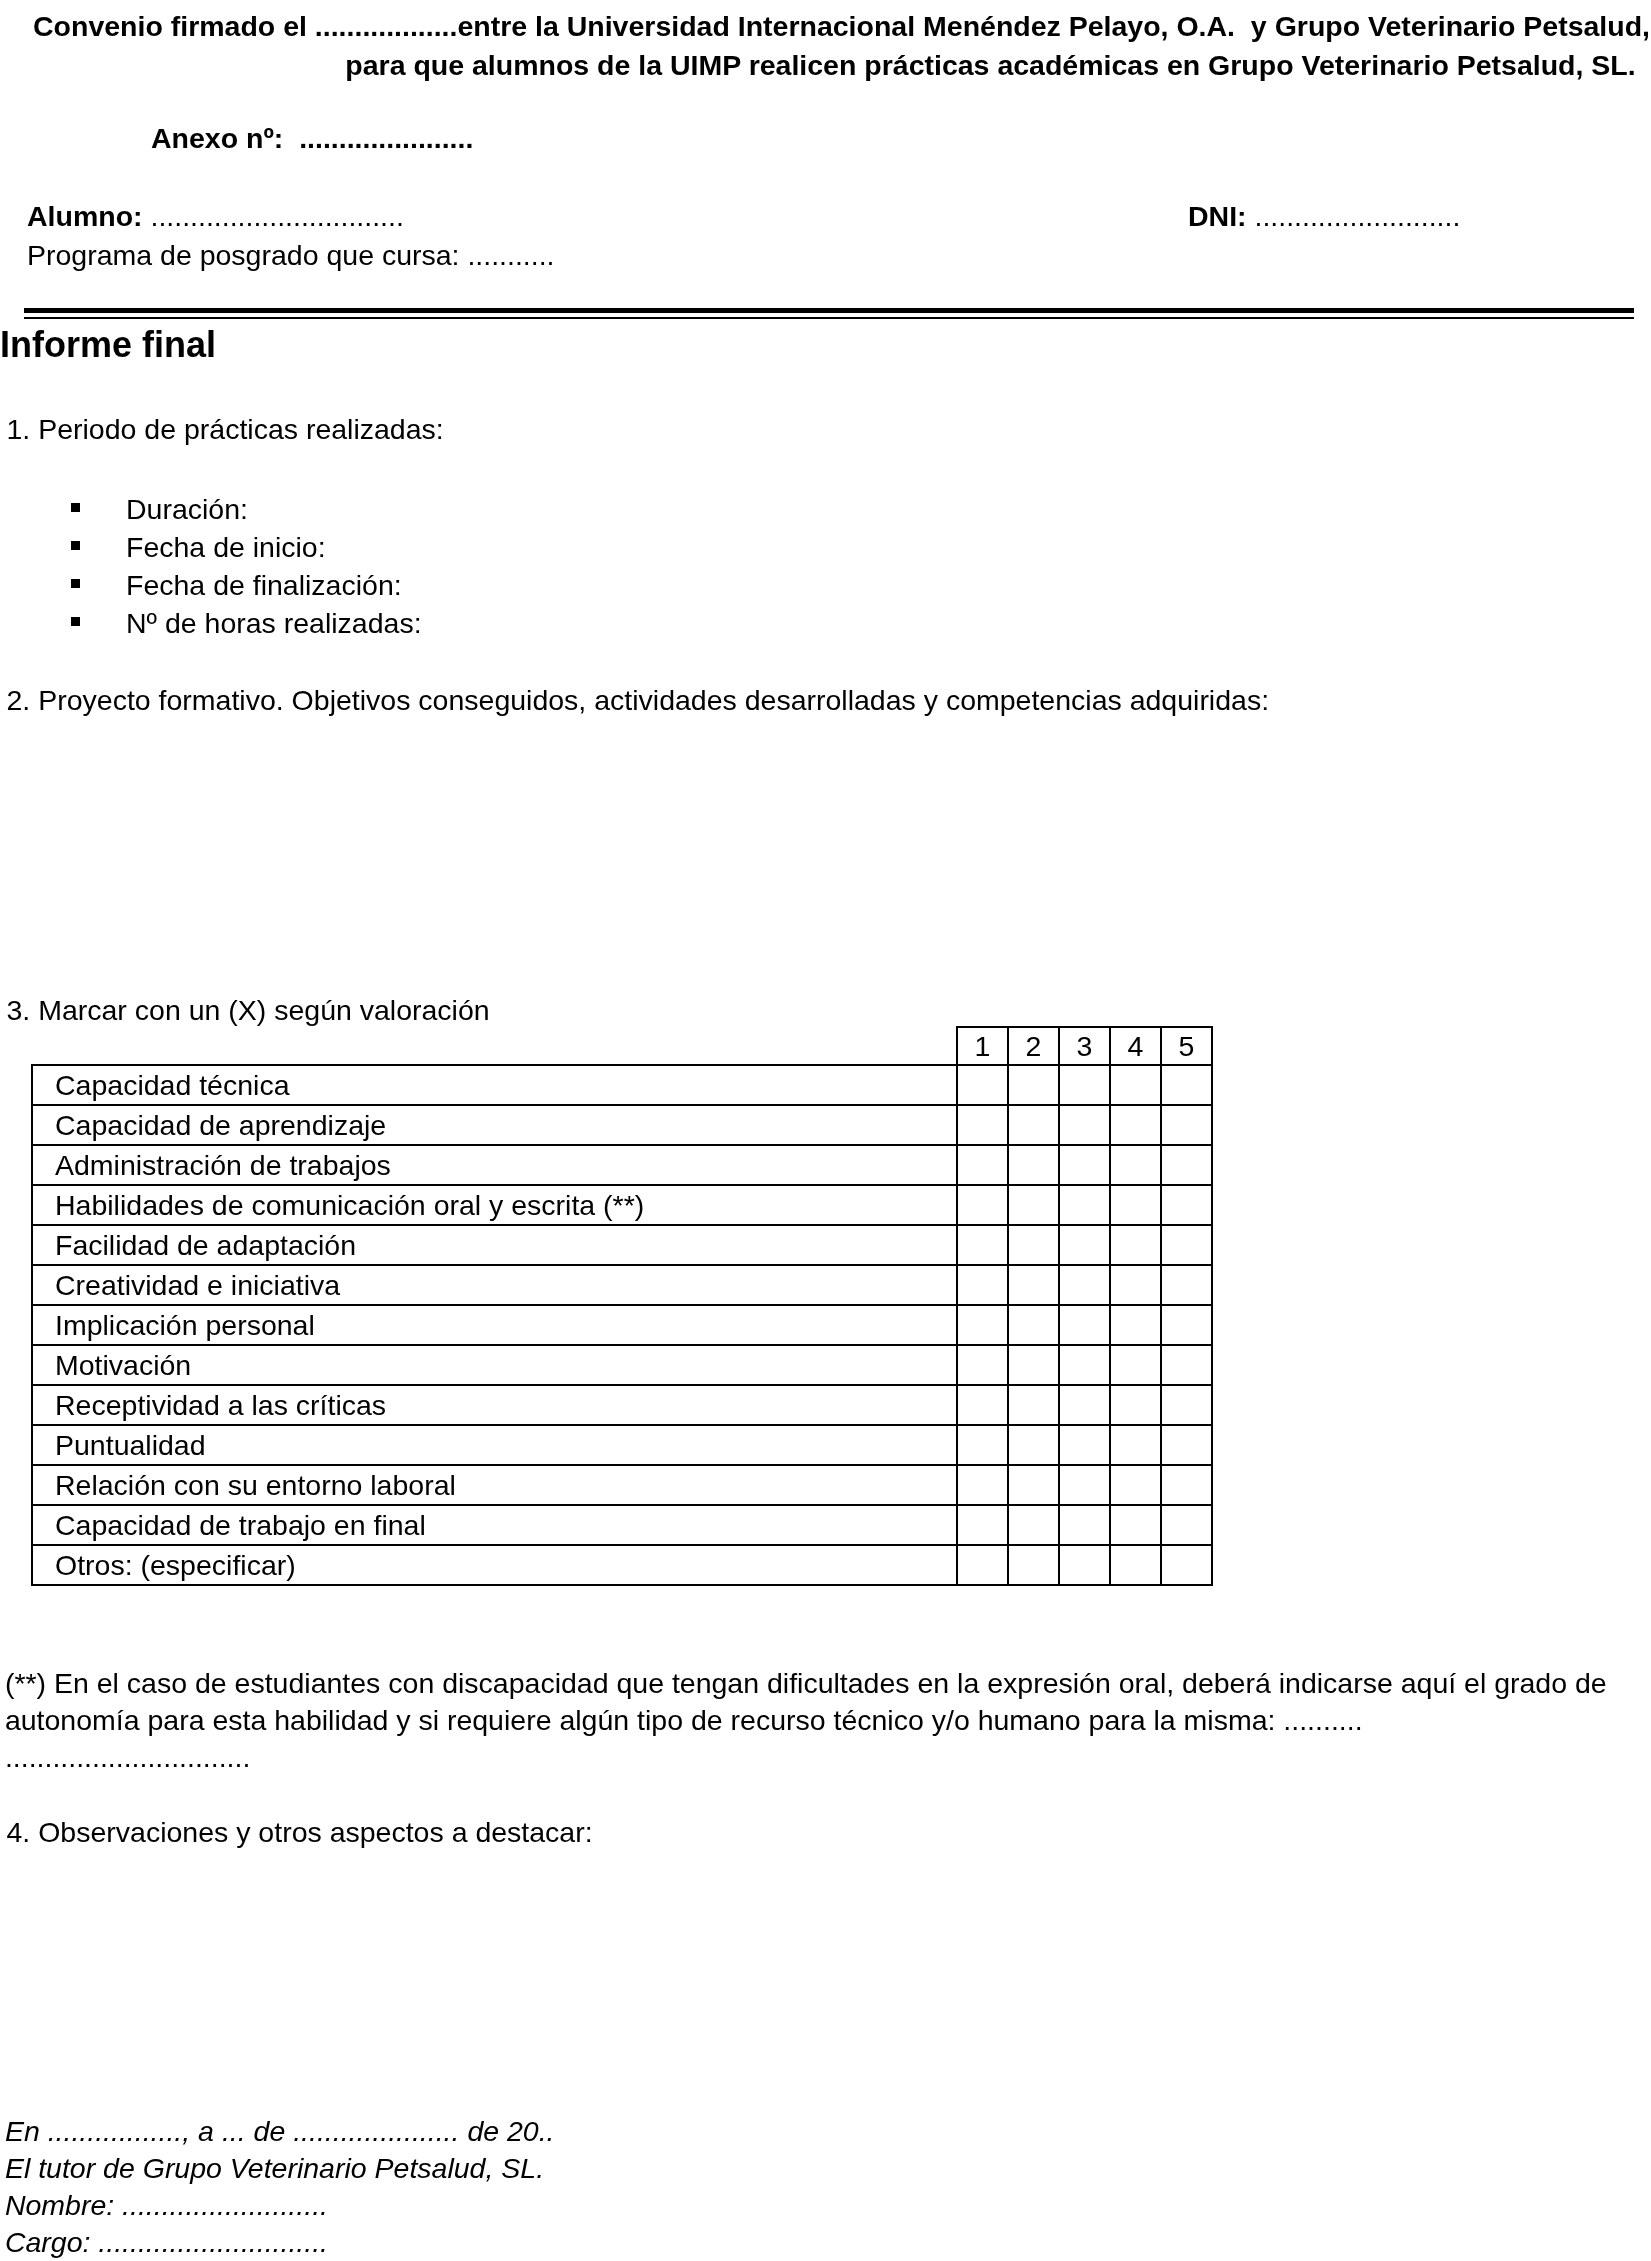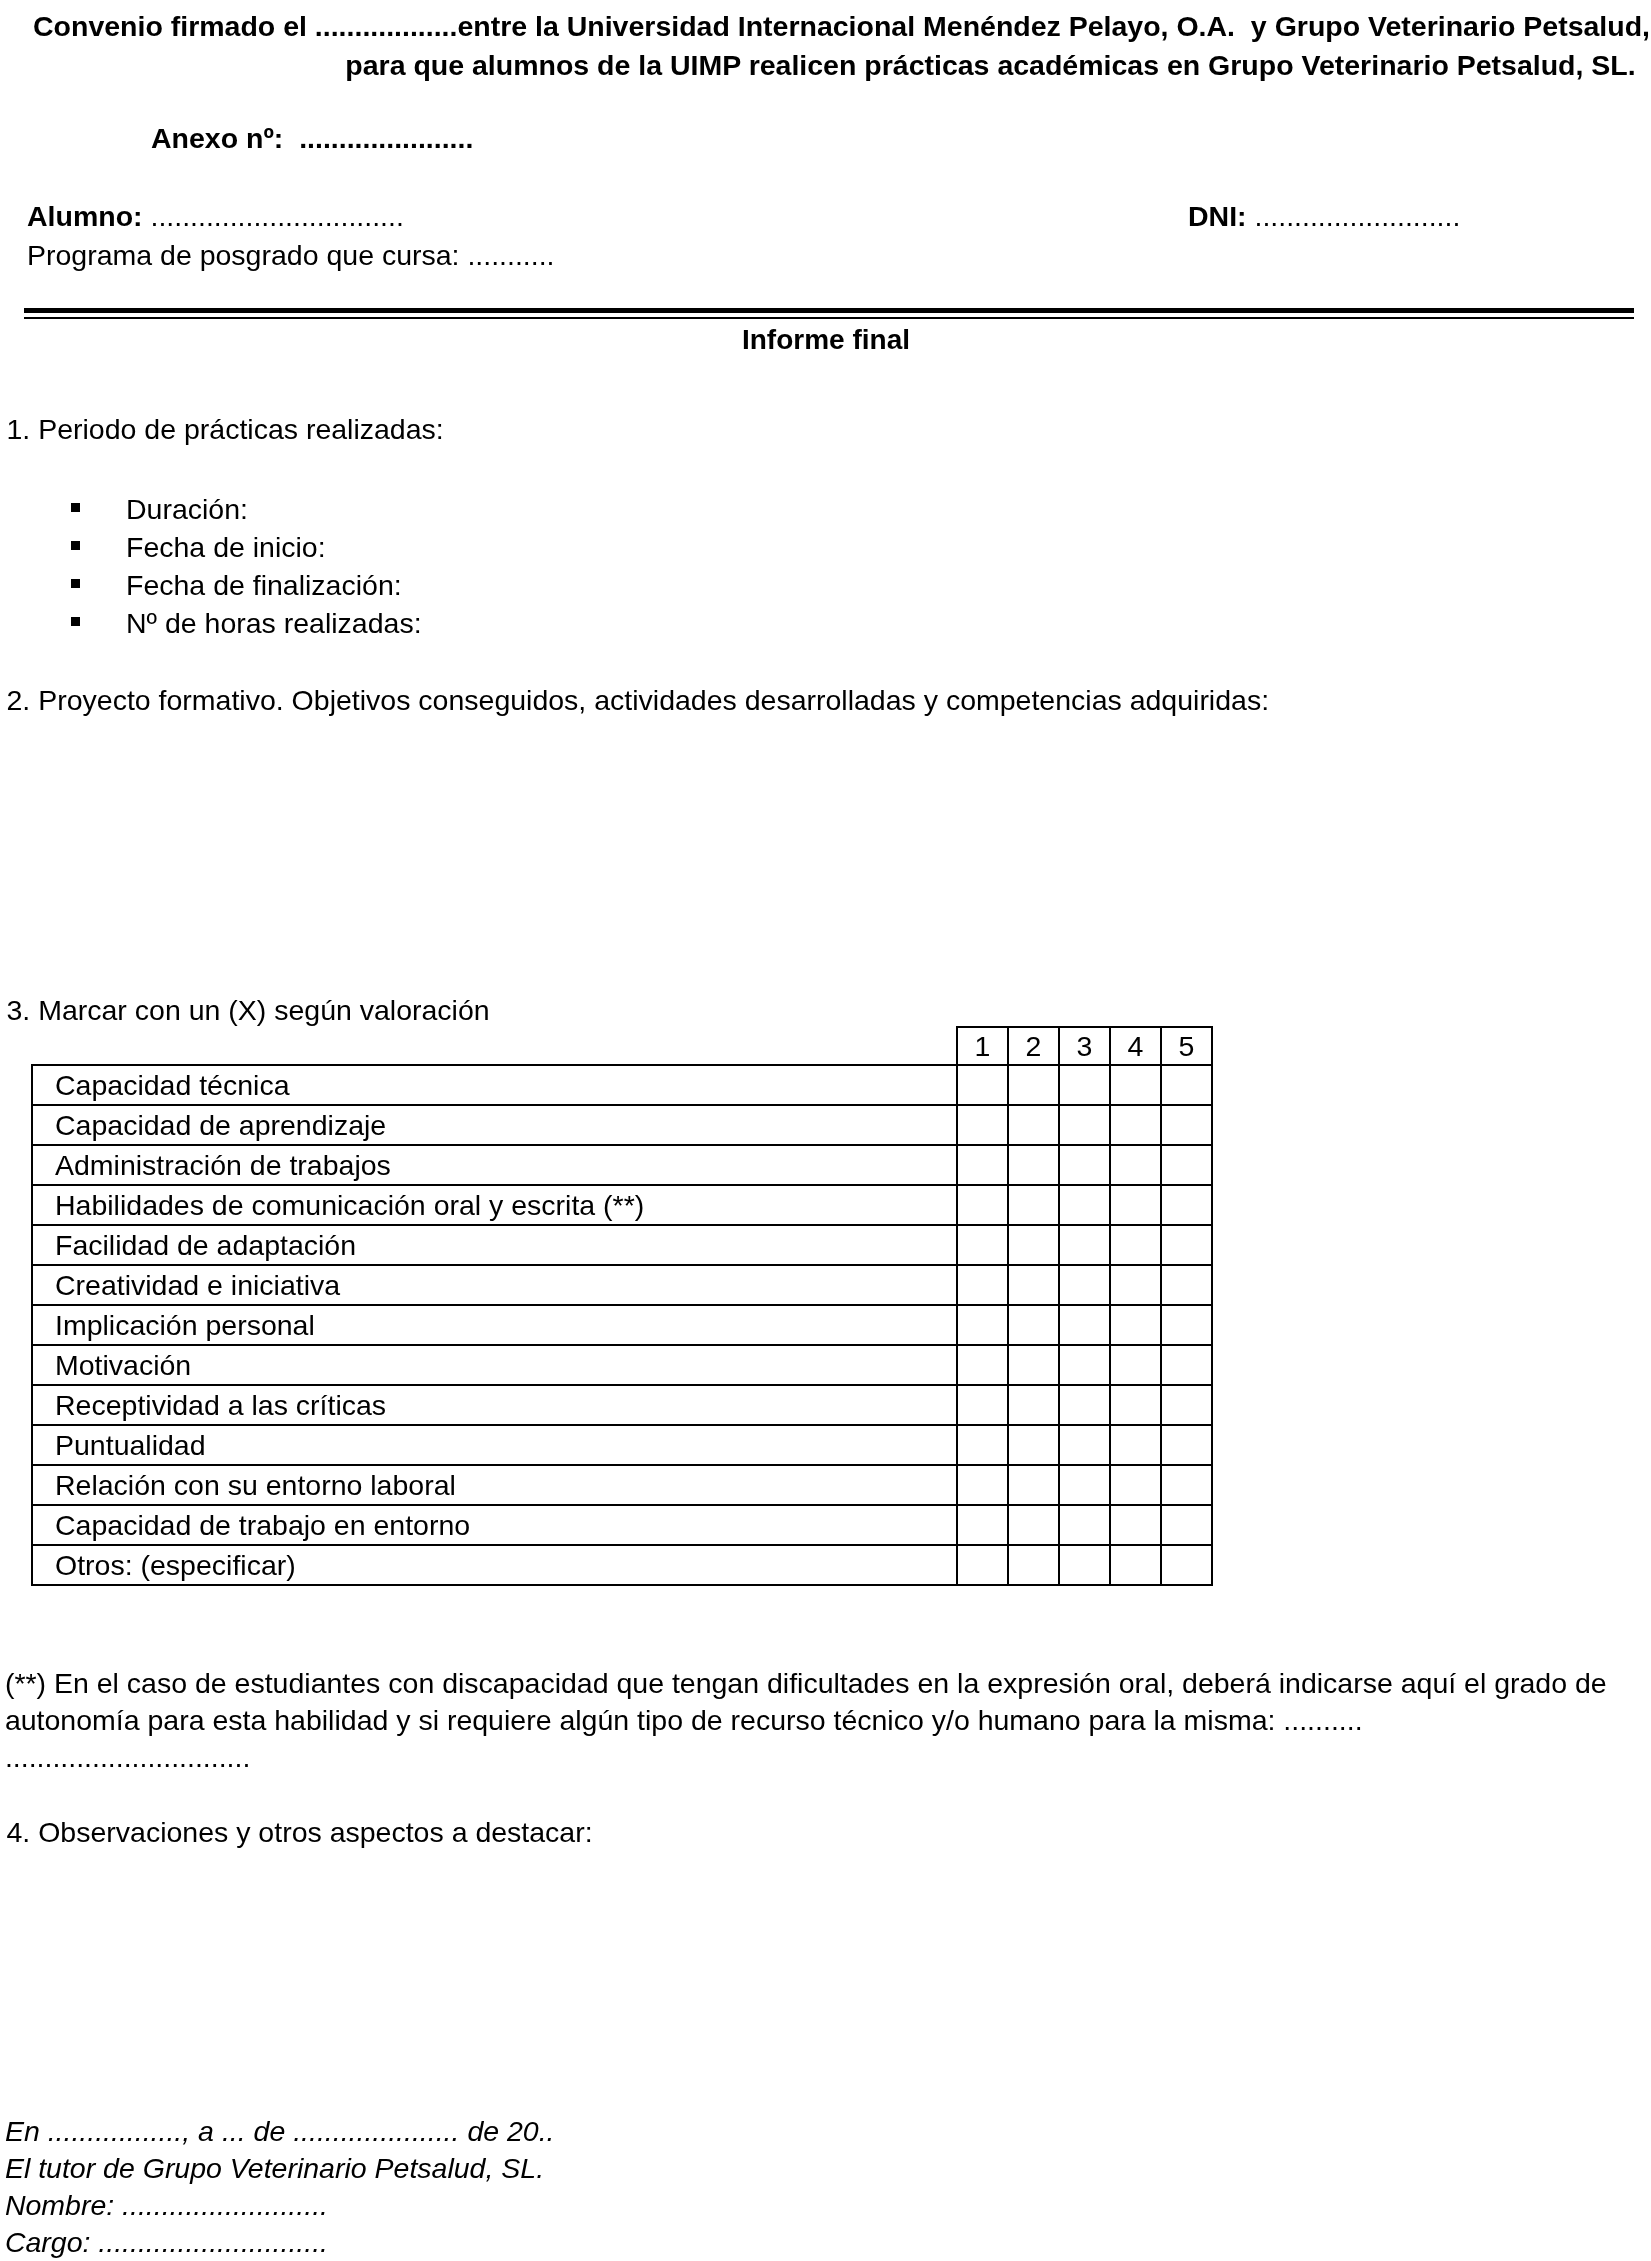--- a/index.html
+++ b/index.html
@@ -40,23 +40,22 @@
     top: 308px; left: 24.4px;
     width: 1610px; height: 10.6px;
     border-top: 5.7px solid #000;
     border-bottom: 2.4px solid #000;
   }
 
   .report-title {
     position: absolute;
     top: 324px; left: 0;
     width: 100%;
-    text-align: center;
     font-weight: bold;
-    font-size: 28px;
+    font-size: 36px;
   }
 
   .sec-heading { position: absolute; left: 6.5px; right: 6.5px; }
   .sec1 { top: 413px; }
   .sec2 { top: 684px; }
   .sec3 { top: 994px; }
   .sec4 { top: 1816px; }
 
   .bullets {
     position: absolute;
@@ -247,21 +246,21 @@
         </tr>
         <tr>
           <td class="label">Relación con su entorno laboral</td>
           <td class="num"></td>
           <td class="num"></td>
           <td class="num"></td>
           <td class="num"></td>
           <td class="num"></td>
         </tr>
         <tr>
-          <td class="label">Capacidad de trabajo en entorno</td>
+          <td class="label">Capacidad de trabajo en final</td>
           <td class="num"></td>
           <td class="num"></td>
           <td class="num"></td>
           <td class="num"></td>
           <td class="num"></td>
         </tr>
         <tr>
           <td class="label">Otros: (especificar)</td>
           <td class="num"></td>
           <td class="num"></td>

